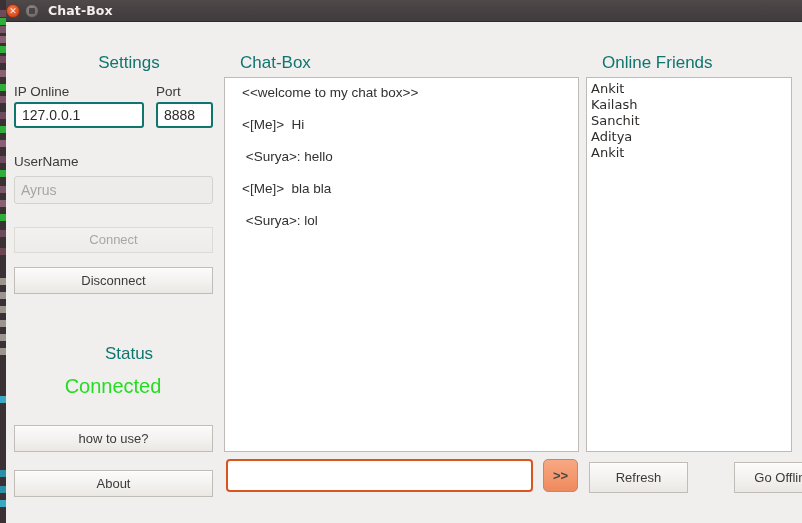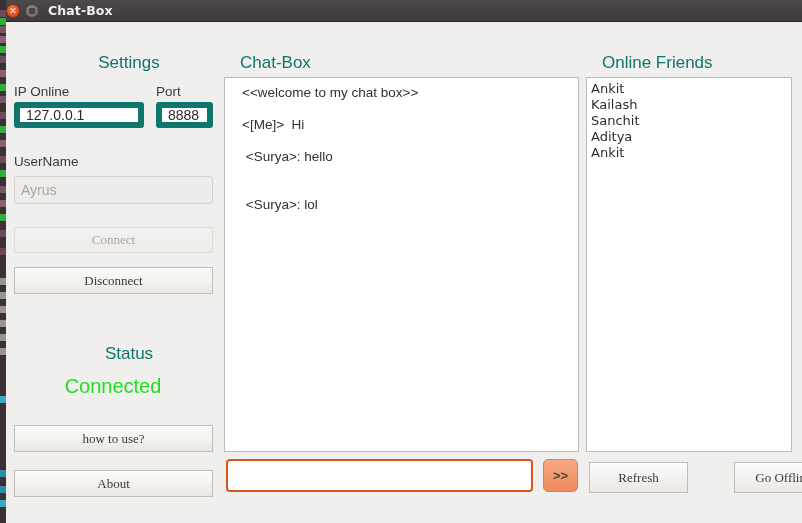--- a/index.html
+++ b/index.html
@@ -109,21 +109,21 @@
     font-size: 13.5px;
     font-family: "Liberation Sans", sans-serif;
     white-space: nowrap;
   }
 
   
   .textfield {
     position: absolute;
     box-sizing: border-box;
     background: #ffffff;
-    border: 6px solid #0f766e;
+    border: 2px solid #0f766e;
     border-radius: 3px;
     font-size: 14px;
     font-family: "Liberation Sans", sans-serif;
     color: #2d2a28;
     padding: 0 6px;
     outline: none;
   }
   .textfield.disabled {
     background: #eeecea;
     border: 1px solid #d4d1ce;
@@ -136,21 +136,21 @@
 
   
   .btn {
     position: absolute;
     box-sizing: border-box;
     background: linear-gradient(to bottom, #fcfbfa 0%, #f4f2f0 52%, #eae7e4 100%);
     border: 1px solid #c0bcb8;
     border-radius: 0;
     color: #3c3a38;
     font-size: 13px;
-    font-family: Liberation Serif, serif;
+    font-family: Liberation Sans, sans-serif;
     text-align: center;
     cursor: default;
     box-shadow: 0 1px 0 rgba(255,255,255,0.8) inset;
     white-space: nowrap;
   }
   .btn.disabled {
     background: linear-gradient(to bottom, #f3f1ef 0%, #eeecea 100%);
     border: 1px solid #dedad6;
     color: #aaa6a2;
     box-shadow: none;
@@ -288,20 +288,21 @@
       <div class="panel-heading" style="left:218px; top:31px;">Chat-Box</div>
 
       <div class="whitebox" style="left:218px; top:55px; width:355px; height:375px;">
         <div style="padding:7px 0 0 17px;">
           <div class="chat-line">&lt;&lt;welcome to my chat box&gt;&gt;</div>
           <div class="chat-gap"></div>
           <div class="chat-line">&lt;[Me]&gt;  Hi</div>
           <div class="chat-gap"></div>
           <div class="chat-line"> &lt;Surya&gt;: hello</div>
           <div class="chat-gap"></div>
+          <div class="chat-line">&lt;[Me]&gt;  bla bla</div>
           <div class="chat-gap"></div>
           <div class="chat-line"> &lt;Surya&gt;: lol</div>
         </div>
       </div>
 
       <input class="textfield focused-orange" style="left: 220px; top: 437px; width: 307px; height: 33px;" value="">
 
       <div class="btn-send" style="left:537px; top:437px; width:35px; height:33px; line-height:31px;">&gt;&gt;</div>
     </div>
 

